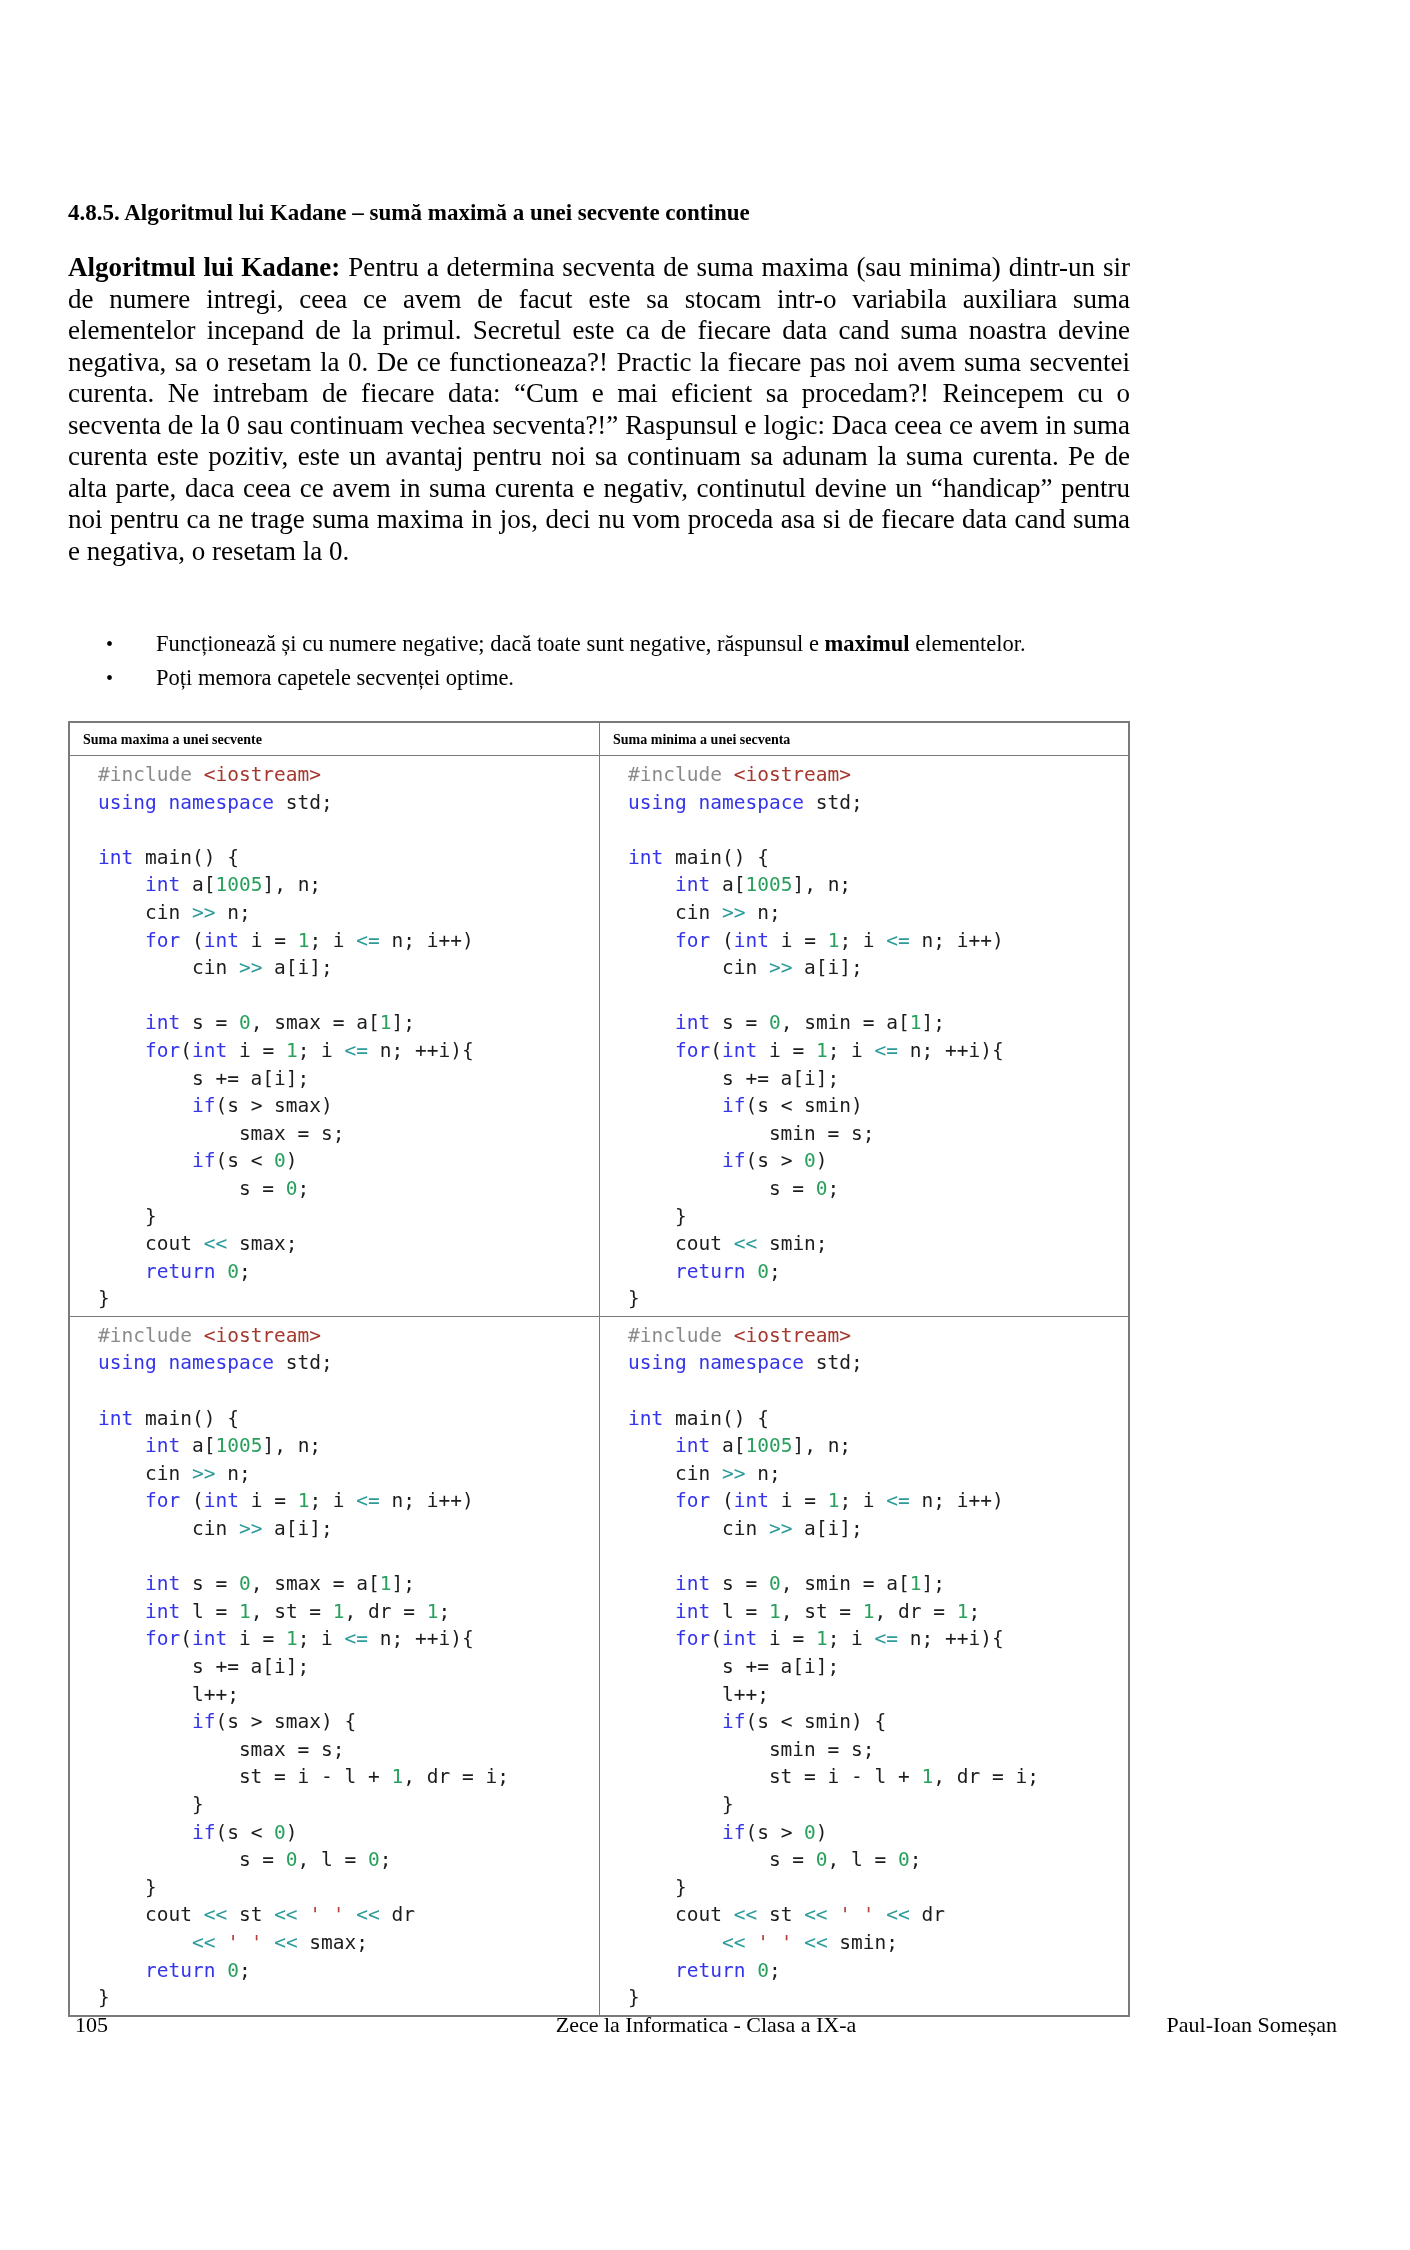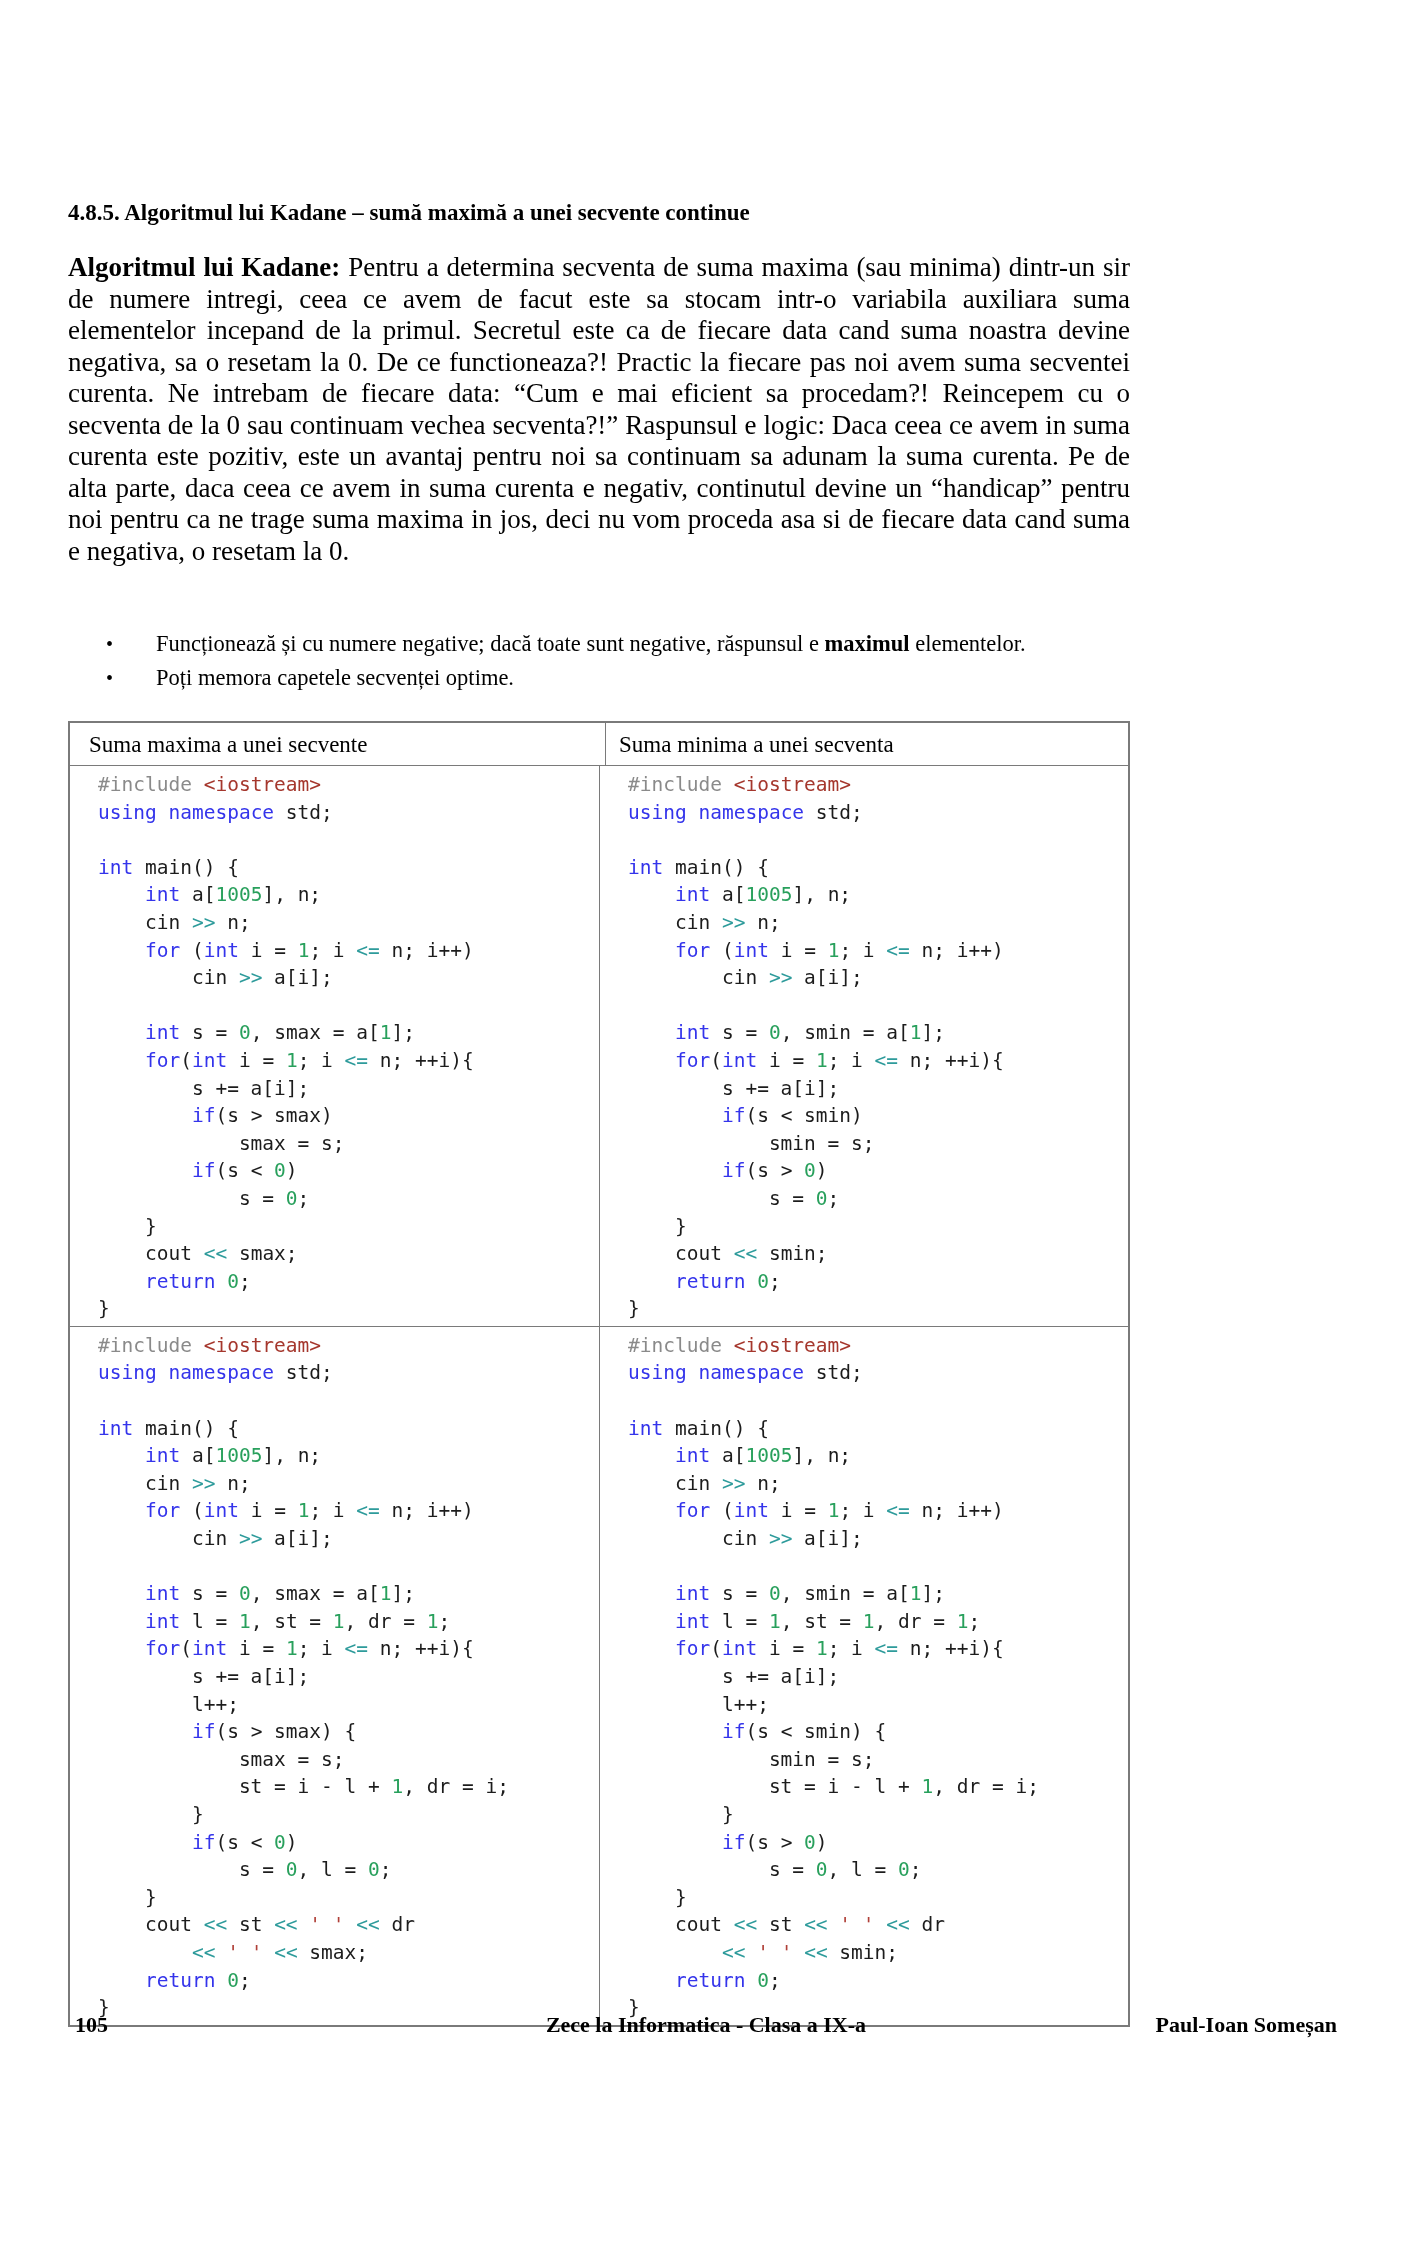--- a/index.html
+++ b/index.html
@@ -18,21 +18,21 @@
   .para { margin-top: 24px; font-size: 27px; line-height: 31.5px; text-align: justify; }
   .para b { font-weight: bold; }
 
   .bullets { margin-top: 60px; }
   .bullet { display: flex; font-size: 22.5px; line-height: 34px; }
   .bullet .dot { width: 45px; text-align: right; font-size: 20px; }
   .bullet .btext { padding-left: 43px; }
 
   .codetable { margin-top: 26px; border: 2px solid #7a7a7a; }
   .thead { display: grid; grid-template-columns: 1fr 1fr; border-bottom: 1px solid #7a7a7a; }
-  .th { font-weight: normal; font-size: 23px; padding: 9px 12px 7px 13px; margin-left: 6px; }
+  .th { font-weight: bold; font-size: 14px; padding: 9px 12px 7px 13px; }
   .th + .th { border-left: 1px solid #7a7a7a; }
   .row { display: grid; grid-template-columns: 1fr 1fr; }
   .row + .row { border-top: 1px solid #7a7a7a; }
   .cell + .cell { border-left: 1px solid #7a7a7a; }
 
   .code {
     font-family: "DejaVu Sans Mono", monospace;
     font-size: 19.5px;
     line-height: 27.6px;
     padding: 5px 4px 3px 28px;
@@ -41,21 +41,21 @@
   }
   .tk-kw  { color: var(--c-keyword, #3434eb); }
   .tk-num { color: var(--c-number, #28a05c); }
   .tk-dir { color: var(--c-directive, #8a8a8a); }
   .tk-inc { color: var(--c-header_include, #a5372d); }
   .tk-chr { color: var(--c-char_literal, #b04038); }
   .tk-op  { color: var(--c-stream_op, #2e9b9b); }
 
   .footer {
     position: absolute; left: 75px; top: 2012px; width: 1262px;
-    display: flex; align-items: baseline; font-size: 22px; font-weight: bold;
+    display: flex; align-items: baseline; font-size: 22px;
   }
   .footer .fl { flex: 1; text-align: left; }
   .footer .fc { flex: 2; text-align: center; }
   .footer .fr { flex: 1; text-align: right; }
 </style>
 </head>
 <body>
 
 <div class="page">
 

